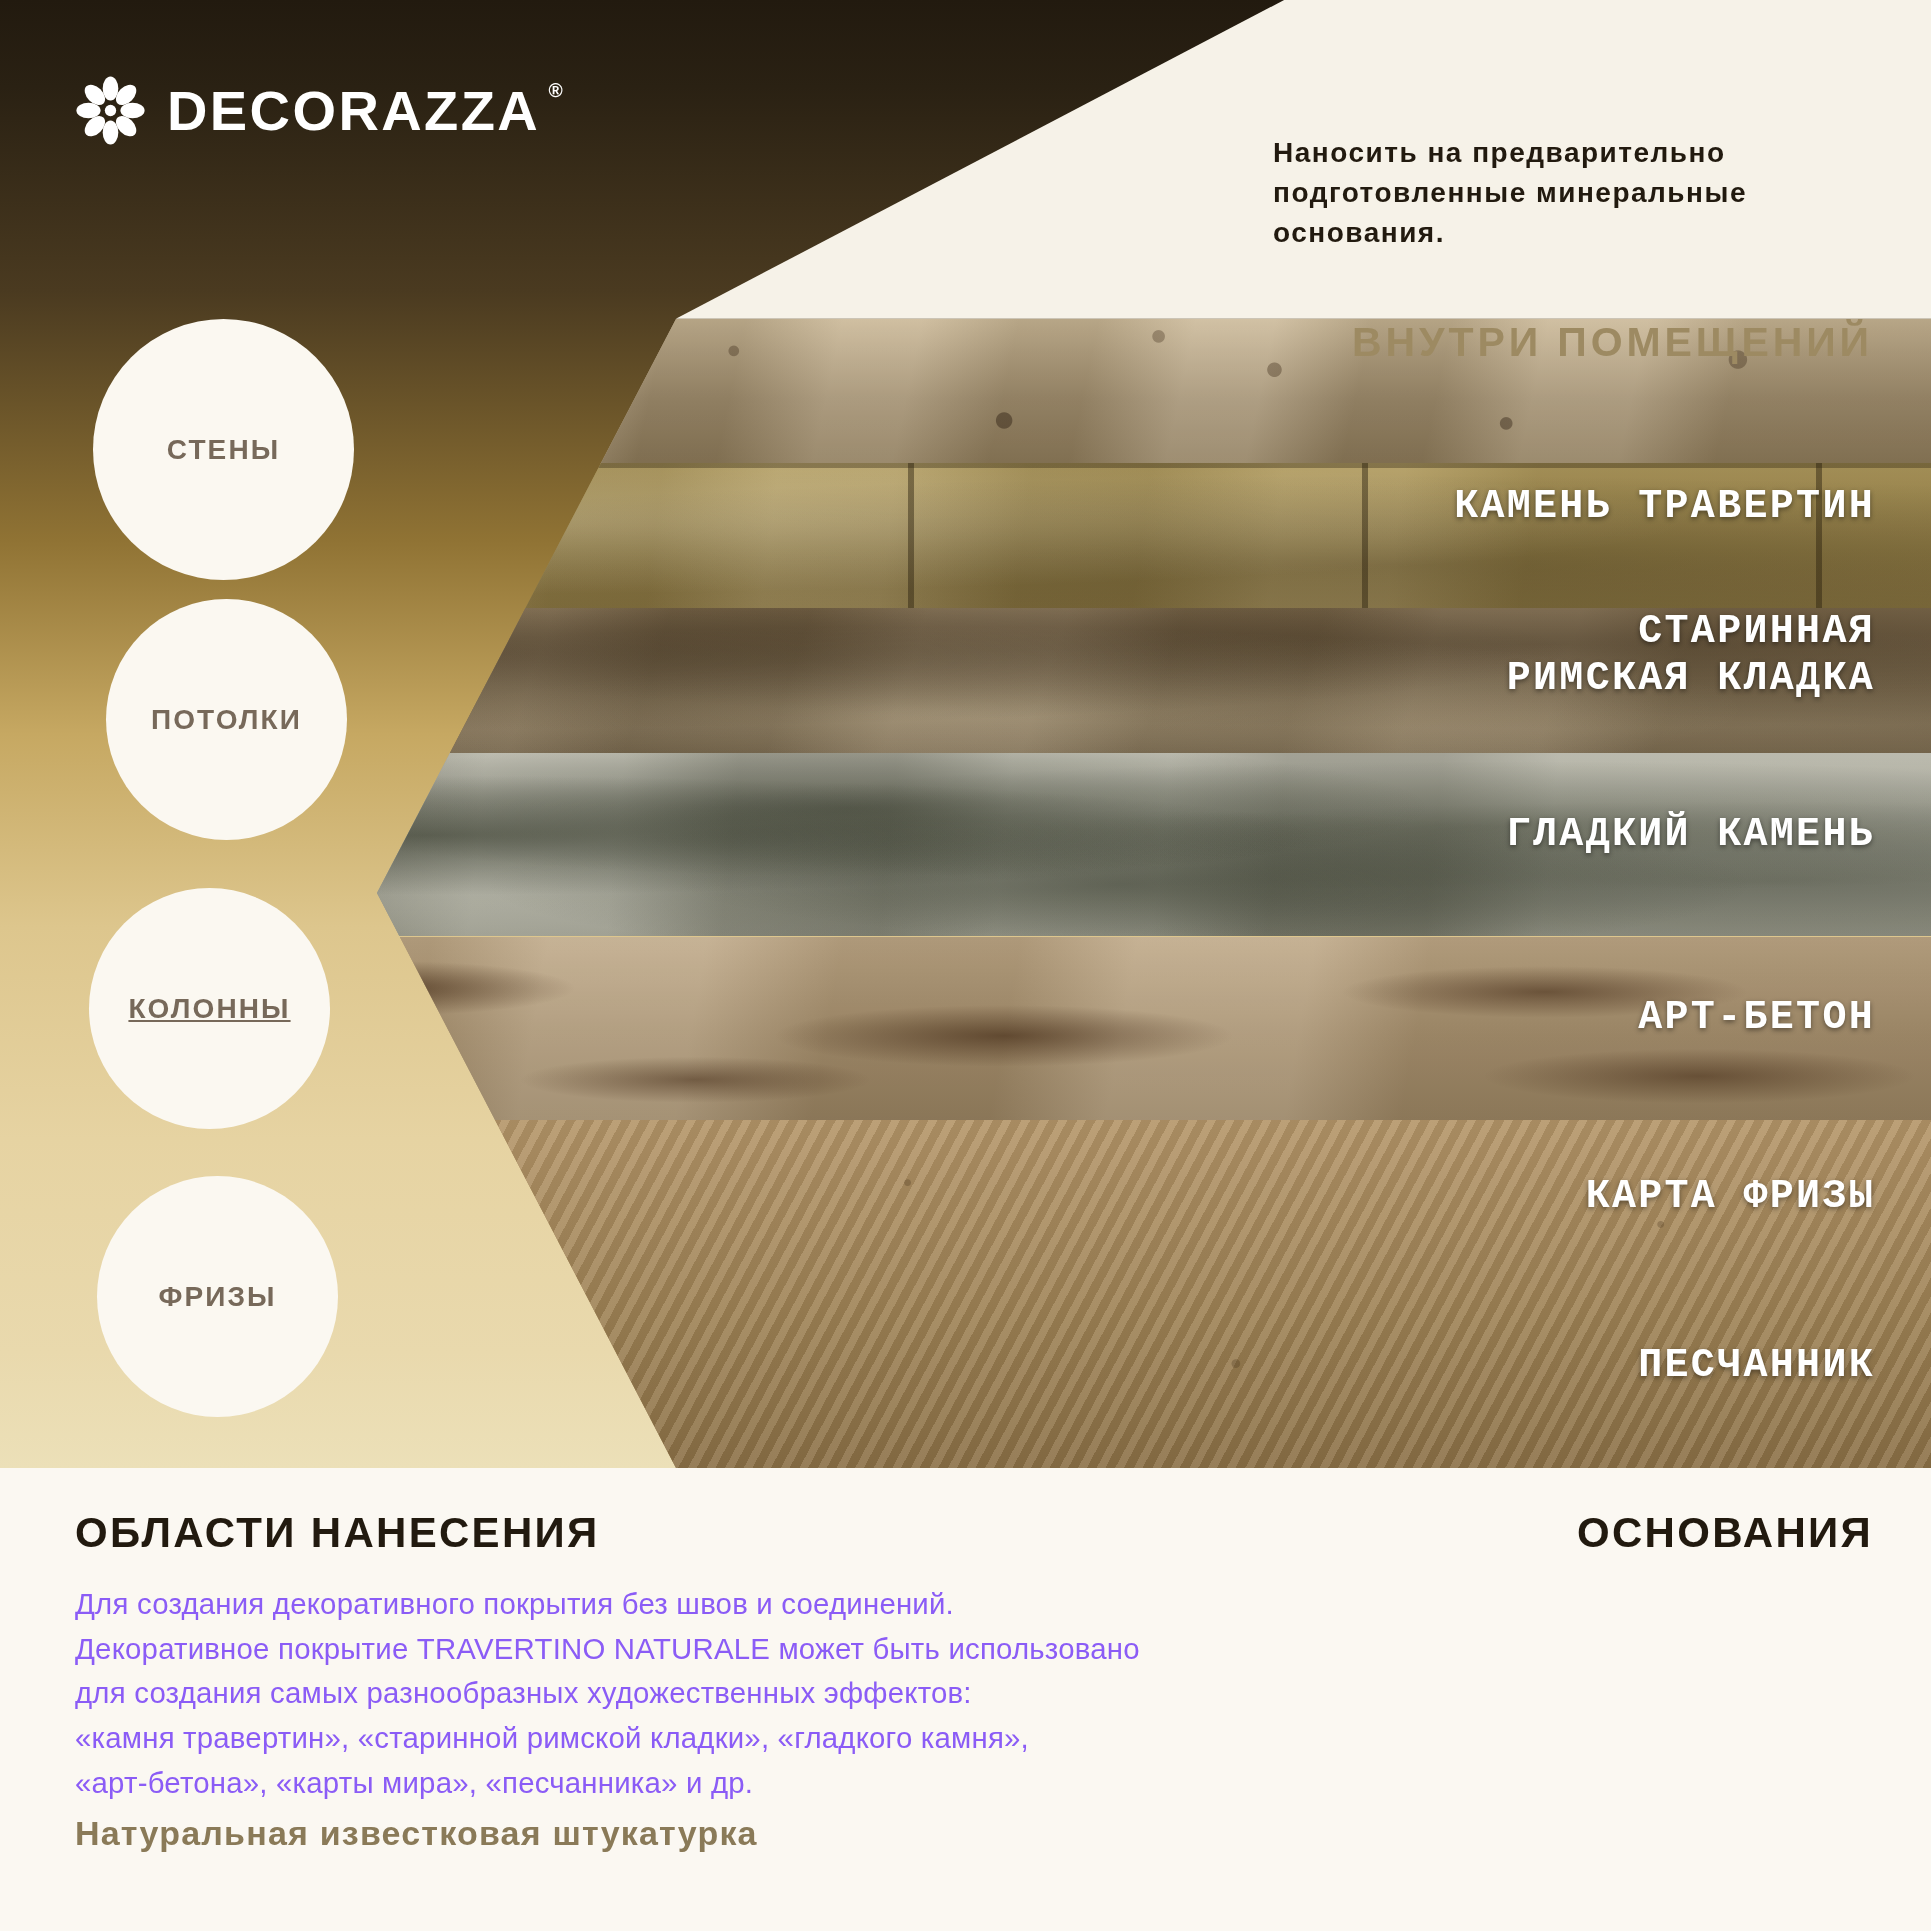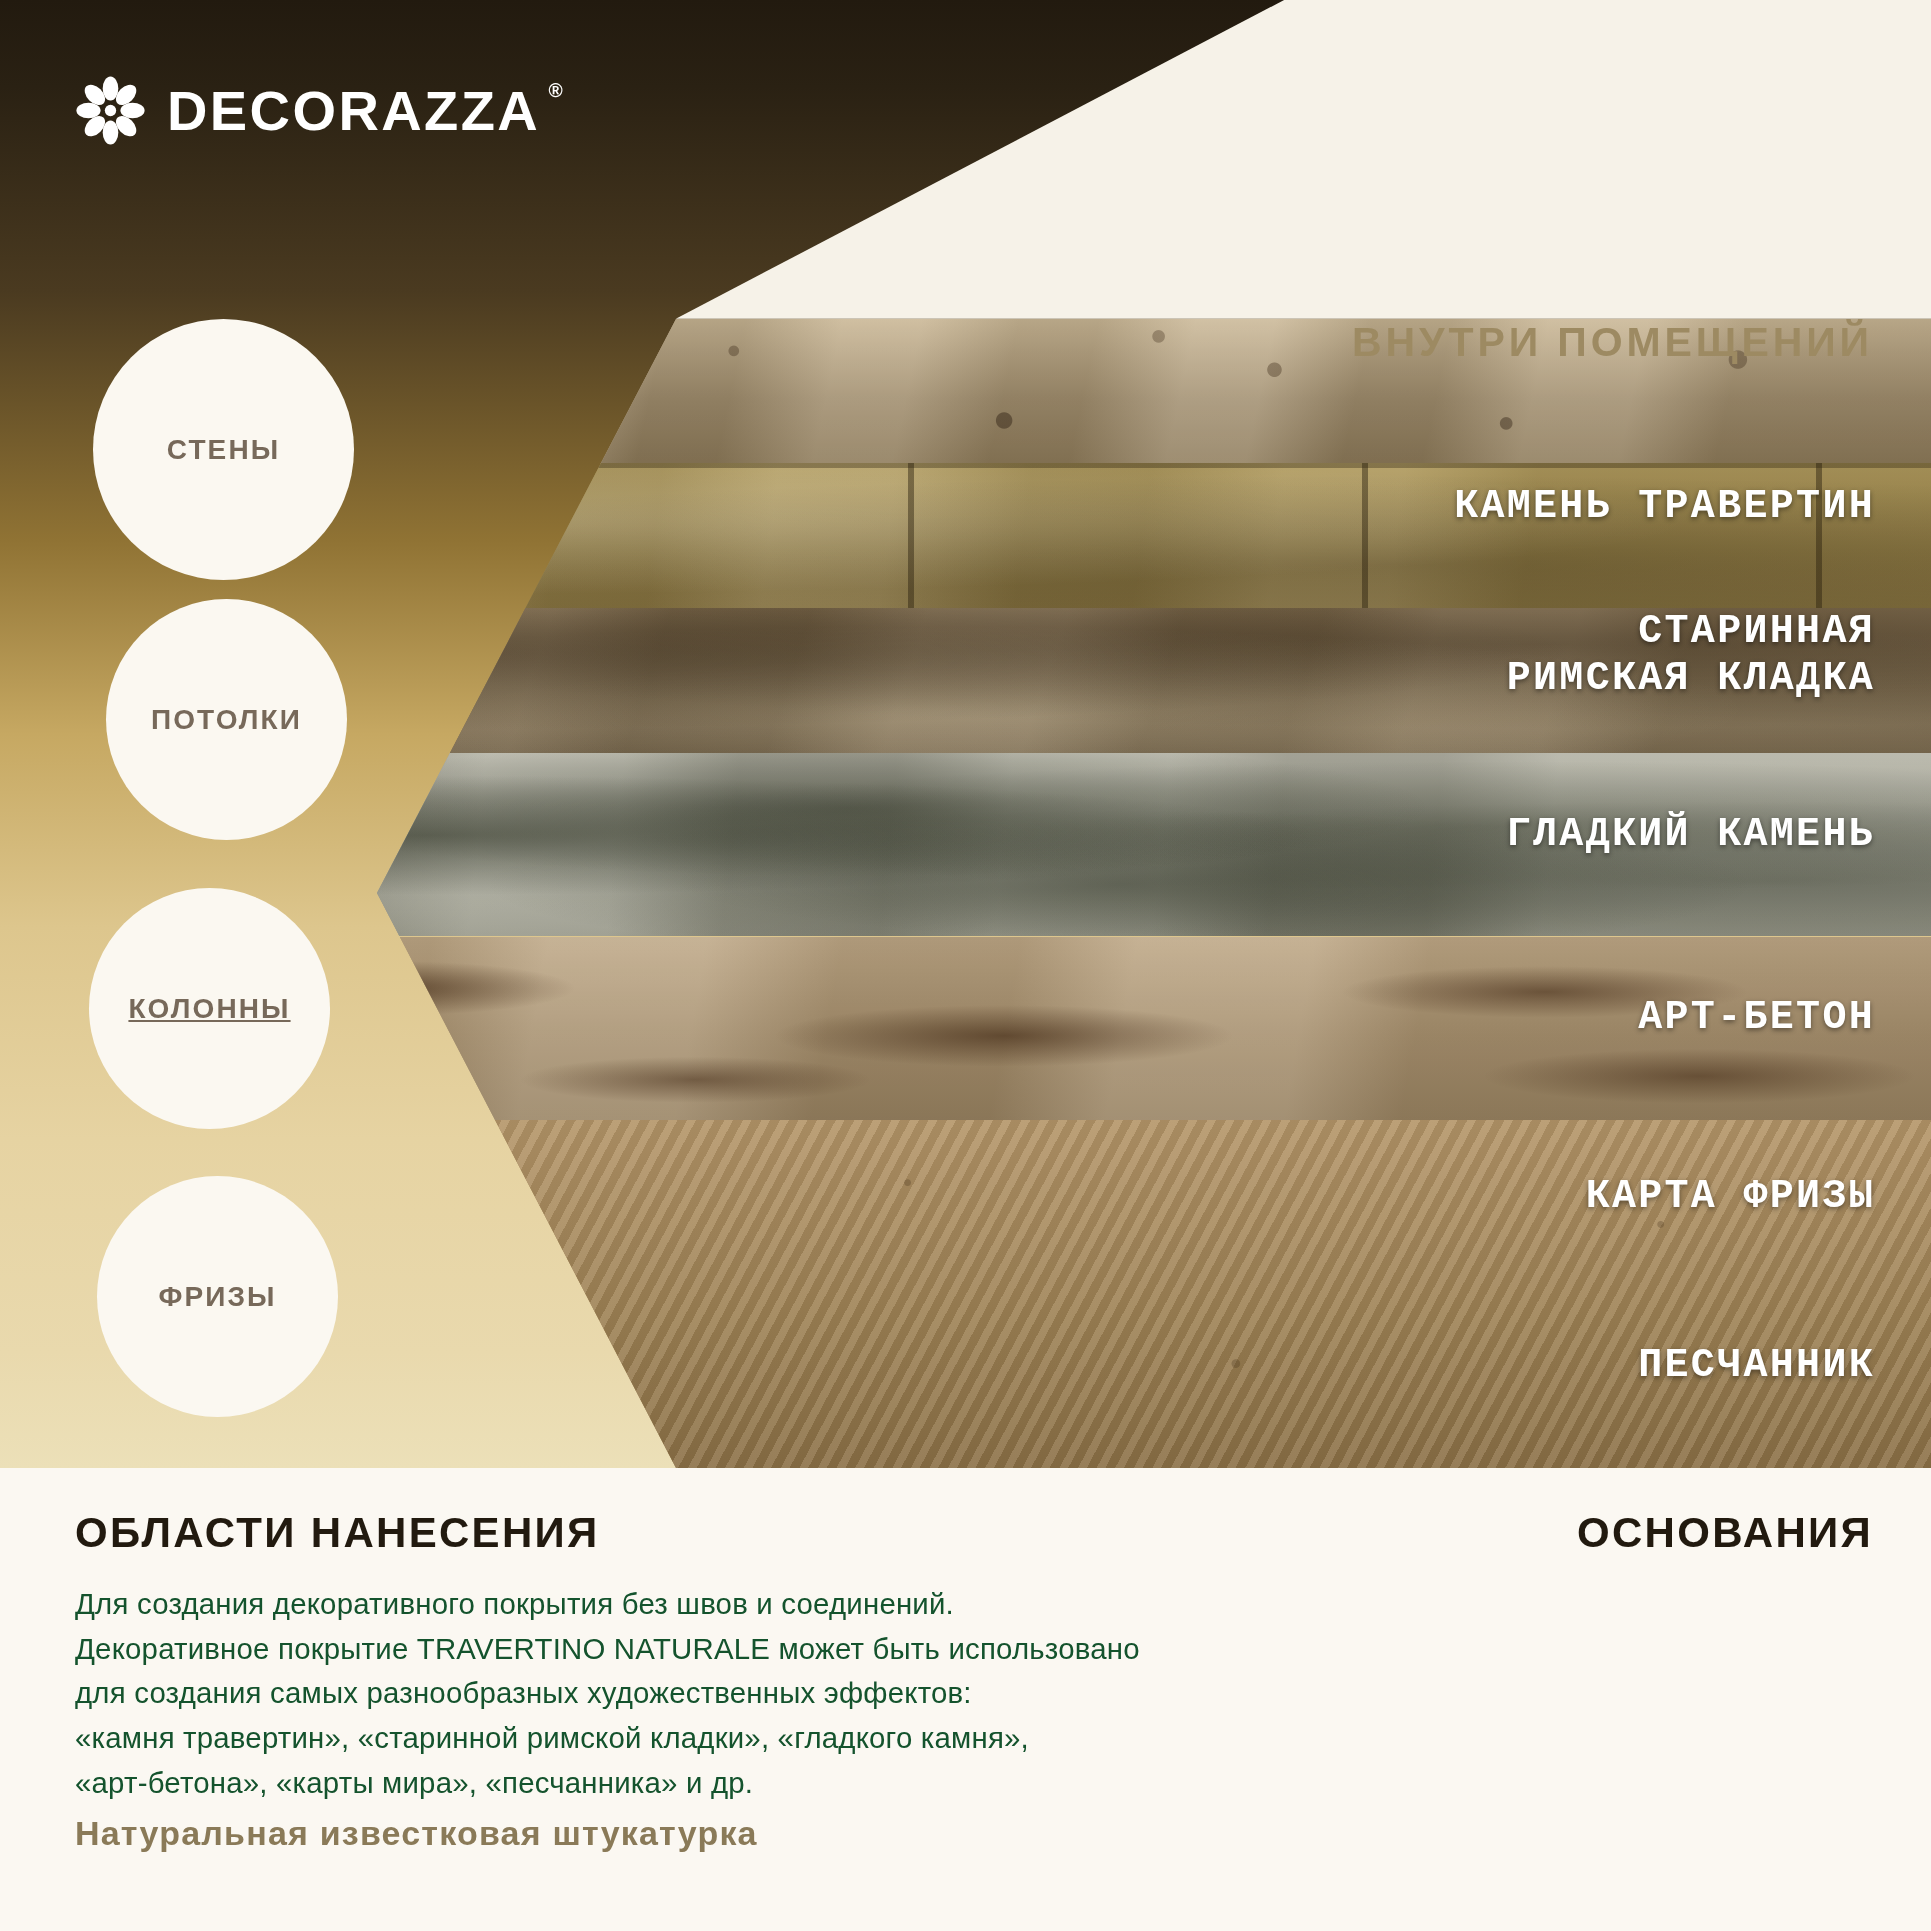--- a/index.html
+++ b/index.html
@@ -252,21 +252,21 @@
     color: #221a0f;
     font-size: 42px;
     font-weight: bold;
     letter-spacing: 2.3px;
   }
   .bottom-body {
     position: absolute;
     left: 75px;
     top: 114px;
     width: 1641px;
-    color: #14532d;
+    color: #8b5cf6;
     font-size: 29.4px;
     line-height: 1.52;
     letter-spacing: 0.2px;
     white-space: pre-line;
   }
   .bottom-footer {
     position: absolute;
     left: 75px;
     top: 346px;
     color: #8a7a58;
@@ -321,20 +321,21 @@
           <ellipse cx="72" cy="72" rx="11" ry="17" transform="rotate(-45 72 72)"></ellipse>
           <circle cx="50" cy="50" r="8"></circle>
         </g>
       </svg>
       <div class="logo-text">
         <span>DECORAZZA</span>
         <span class="logo-reg">®</span>
       </div>
     </div>
 
+    <div class="note">Наносить на предварительно подготовленные минеральные основания.</div>
 
     <div class="inside-title">ВНУТРИ ПОМЕЩЕНИЙ</div>
 
     <div class="circle" style="left:106px;top:599px;width:241px;height:241px;">
       <span>ПОТОЛКИ</span>
     </div>
     <div class="circle" style="left:93px;top:319px;width:261px;height:261px;">
       <span>СТЕНЫ</span>
     </div>
     <div class="circle" style="left:89px;top:888px;width:241px;height:241px;text-decoration:underline;">

